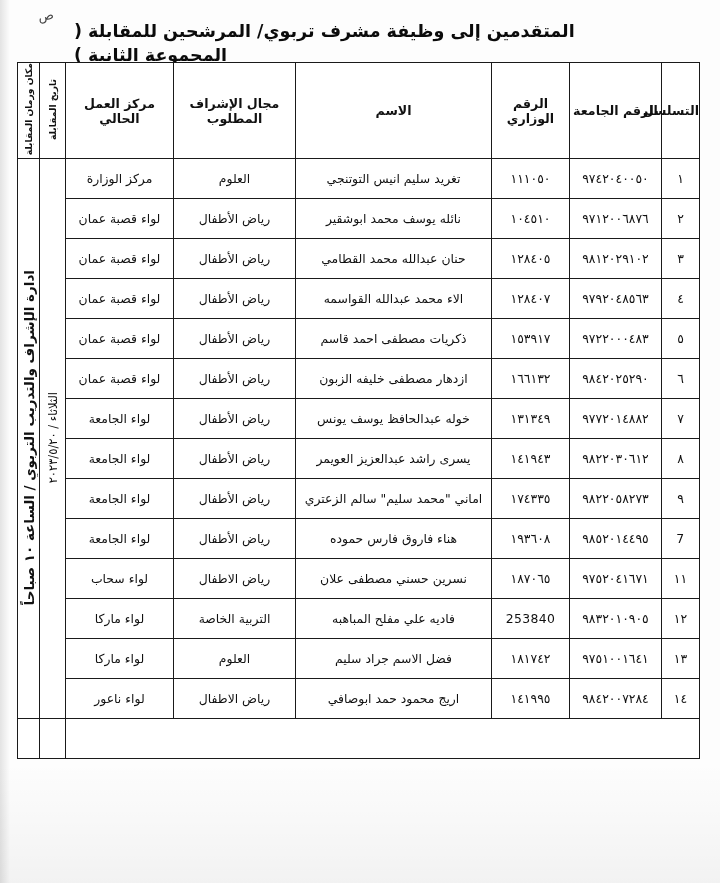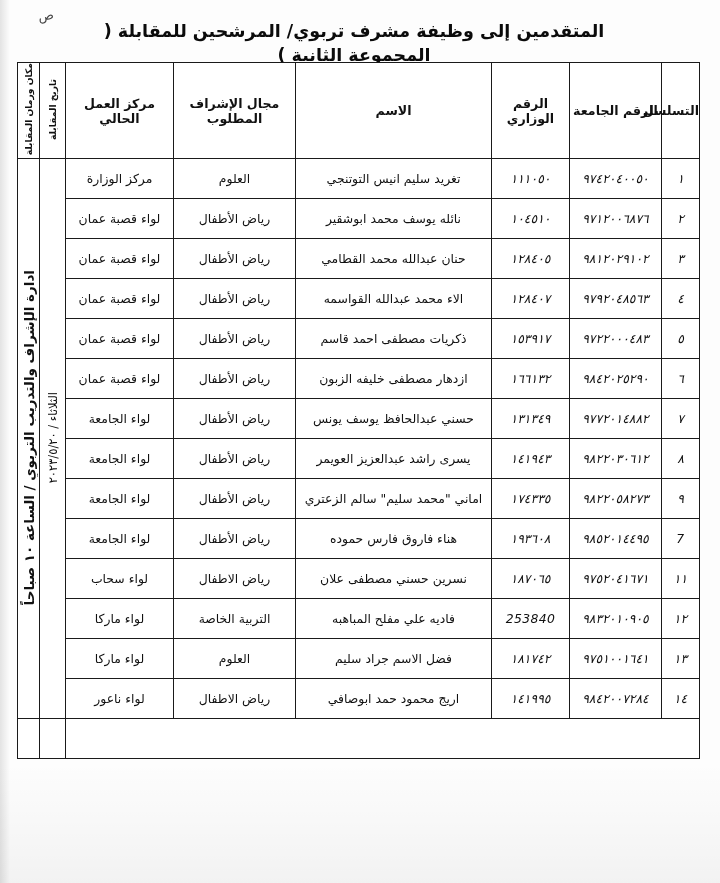--- a/index.html
+++ b/index.html
@@ -45,21 +45,21 @@
     font-size: 13px;
     color: #444;
     transform: rotate(-8deg);
   }
 
   .title-wrap {
     position: absolute;
     top: 20px;
     right: 86px;
     width: 560px;
-    text-align: center;
+    text-align: left;
   }
   .doc-title {
     font-size: 17.5px;
     font-weight: bold;
     letter-spacing: 0;
     line-height: 1.35;
     color: #0b0b0b;
     display: inline-block;
     border-bottom: 1.6px solid #111;
     padding-bottom: 2px;
@@ -120,21 +120,21 @@
   }
   .vert-cell.small {
     font-size: 11.5px;
     font-weight: normal;
     letter-spacing: 0.2px;
   }
   td.merged {
     vertical-align: middle;
     padding: 0;
   }
-  .num { letter-spacing: 0.4px; font-style: italic; }
+  .num { letter-spacing: 0.4px; }
   .tail-row td { height: 48px; border-top: 1px solid #1a1a1a; }
 </style>
 </head>
 <body>
 
 <div class="page">
   <div class="scan-edge-left"></div>
   <div class="scan-edge-bottom"></div>
 
   <div class="corner-mark">ص</div>
@@ -218,21 +218,21 @@
         <td class="num">٩٨٤٢٠٢٥٢٩٠</td>
         <td class="num">١٦٦١٣٢</td>
         <td>ازدهار مصطفى خليفه الزبون</td>
         <td>رياض الأطفال</td>
         <td>لواء قصبة عمان</td>
       </tr>
       <tr>
         <td class="num">٧</td>
         <td class="num">٩٧٧٢٠١٤٨٨٢</td>
         <td class="num">١٣١٣٤٩</td>
-        <td>حسني عبدالحافظ يوسف يونس</td>
+        <td>خوله عبدالحافظ يوسف يونس</td>
         <td>رياض الأطفال</td>
         <td>لواء الجامعة</td>
       </tr>
       <tr>
         <td class="num">٨</td>
         <td class="num">٩٨٢٢٠٣٠٦١٢</td>
         <td class="num">١٤١٩٤٣</td>
         <td>يسرى راشد عبدالعزيز العويمر</td>
         <td>رياض الأطفال</td>
         <td>لواء الجامعة</td>

